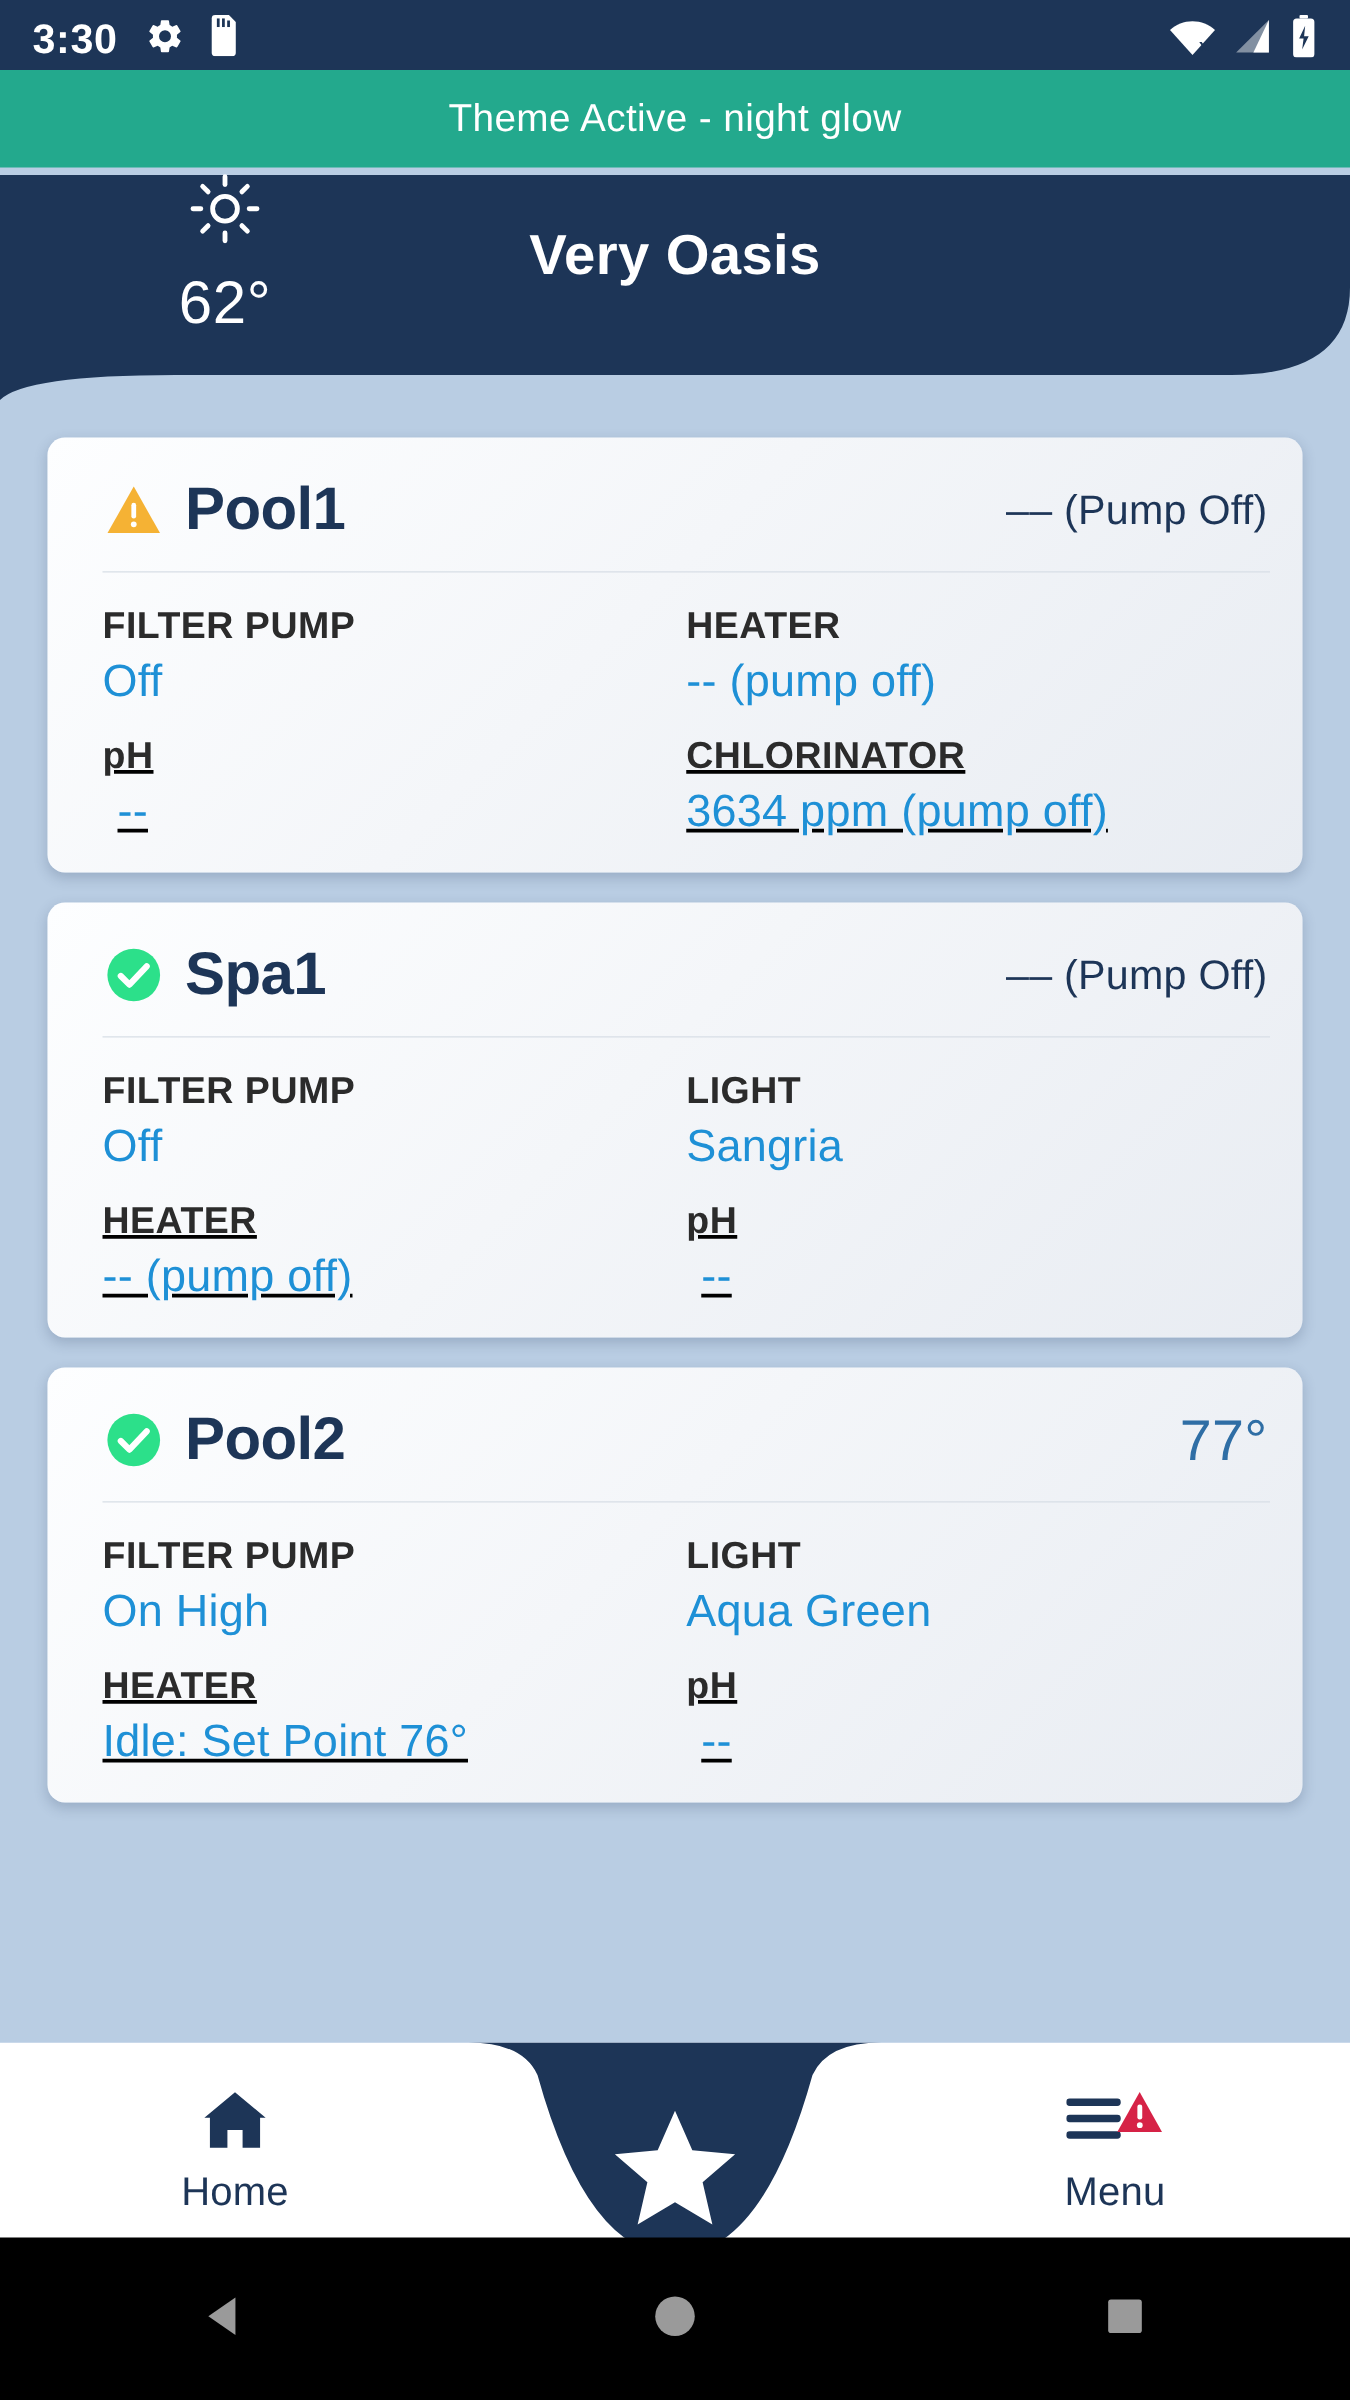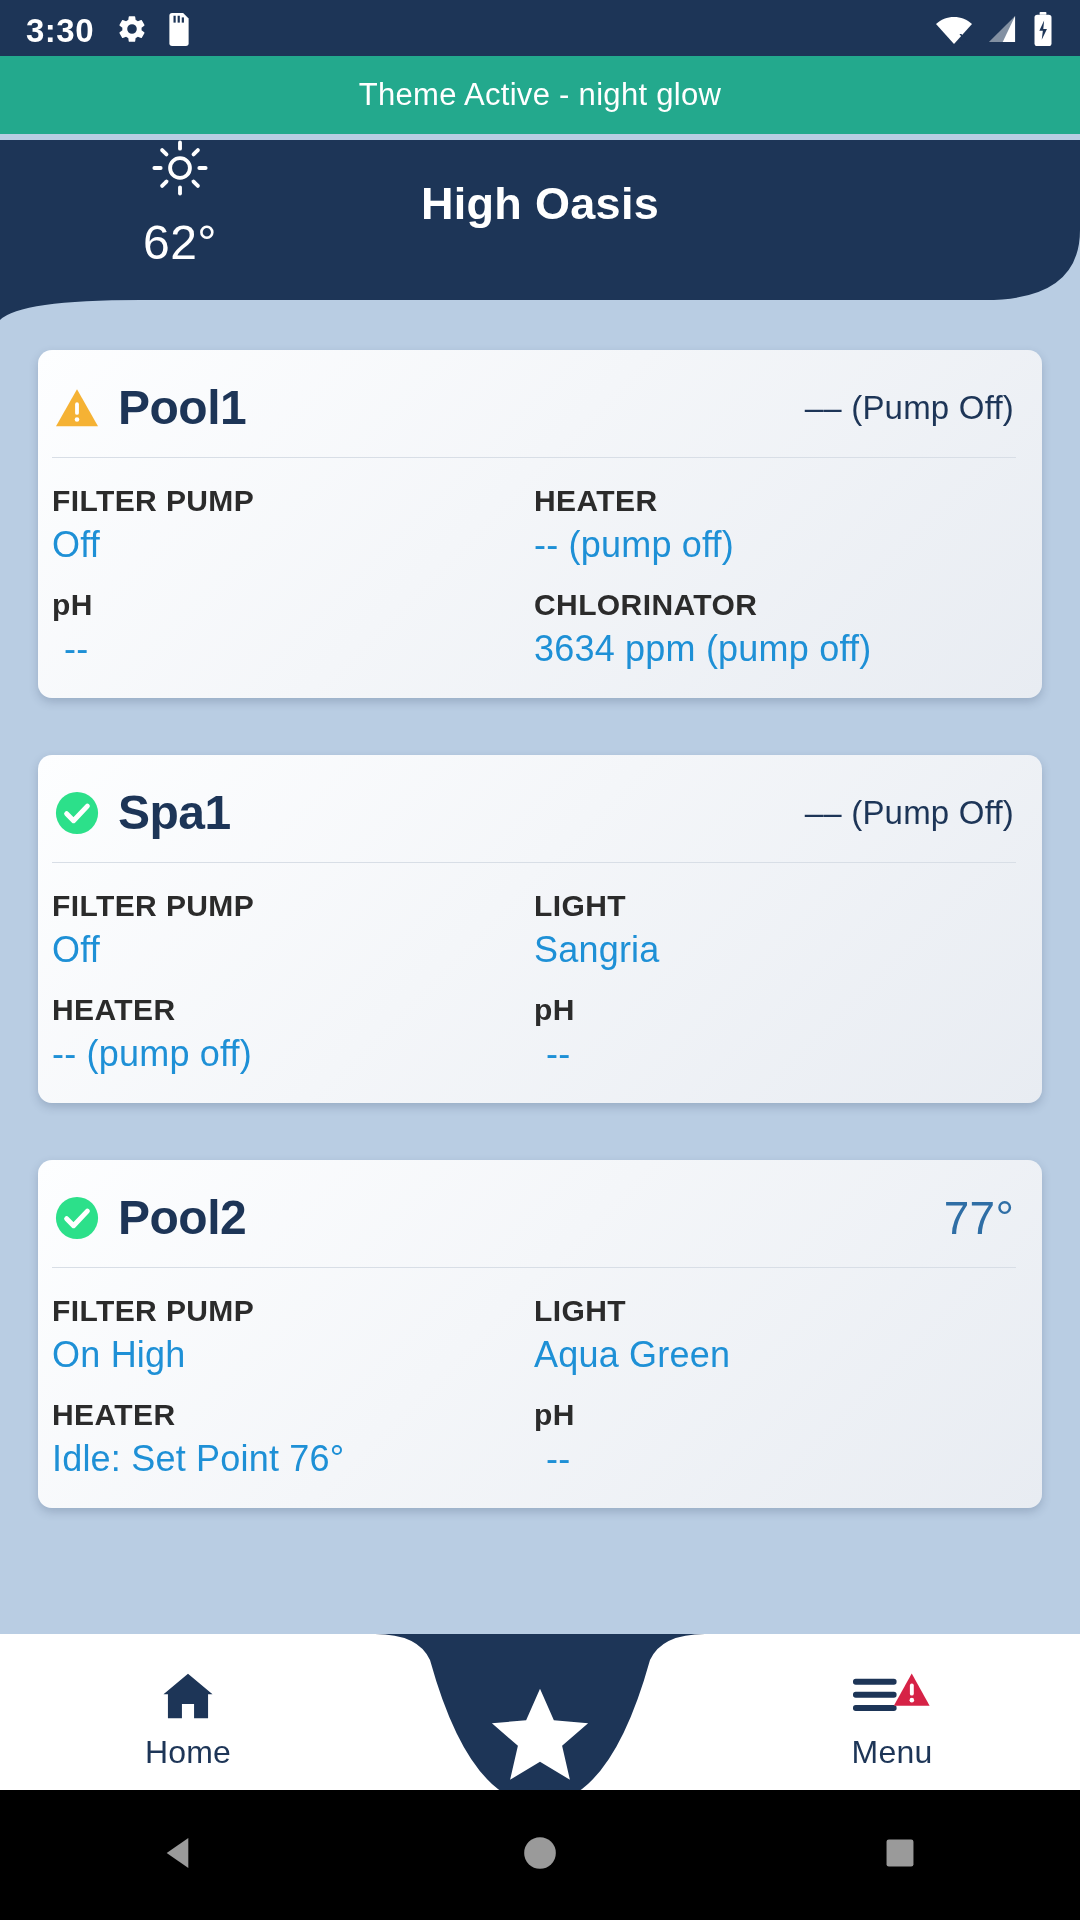--- a/index.html
+++ b/index.html
@@ -48,38 +48,38 @@
   
   .content {
     position:absolute; top:330px; left:0; width:1080px; height:1322px;
     padding:20px 38px 0 38px; overflow:hidden;
   }
   .card {
     position:relative;
     background:linear-gradient(135deg,#fdfeff 0%,#f4f6f9 45%,#e8ecf2 100%);
     border-radius:14px;
     box-shadow:0 4px 10px rgba(40,60,90,.22);
-    padding:26px 26px 28px 14px;
-    margin-bottom:57px;
+    padding:26px 26px 28px 44px;
+    margin-bottom:24px;
   }
   .card-head { display:flex; align-items:center; padding:4px 2px 22px 2px; }
   .card-title {
     font-size:48px; font-weight:700; color:#1d3557;
     letter-spacing:-.5px; margin-left:18px;
   }
   .card-status {
     margin-left:auto; font-size:33px; color:#1d3557; letter-spacing:.2px;
   }
   .card-temp {
     margin-left:auto; font-size:46px; color:#2f6ea5; letter-spacing:.2px;
   }
   .divider { height:1px; background:#d8dee6; margin:0 0 26px 0; }
   .rows { display:block; }
   .row { display:flex; margin-bottom:22px; }
-  .row:last-child { margin-bottom:0; }
+  .row:last-child { margin-bottom:0;text-decoration:underline; }
   .cell { width:50%; padding-right:10px; }
   .cell-label {
     font-size:30px; font-weight:700; color:#2b2b2b;
     letter-spacing:.4px; margin-bottom:6px;
   }
   .cell-value { font-size:36px; color:#1e90d6; letter-spacing:.2px; }
   .cell-value.dim { padding-left:12px; }
 
   
   .icon-warn { width:46px; height:42px; flex:0 0 auto; }
@@ -175,21 +175,21 @@
             <line x1="1.4" y1="12" x2="4" y2="12"></line>
             <line x1="20" y1="12" x2="22.6" y2="12"></line>
             <line x1="4.6" y1="4.6" x2="6.4" y2="6.4"></line>
             <line x1="17.6" y1="17.6" x2="19.4" y2="19.4"></line>
             <line x1="4.6" y1="19.4" x2="6.4" y2="17.6"></line>
             <line x1="17.6" y1="6.4" x2="19.4" y2="4.6"></line>
           </svg>
         </span>
         <span class="weather-temp">62°</span>
       </div>
-      <div class="app-title">High Oasis</div>
+      <div class="app-title">Very Oasis</div>
     </div>
   </div>
 
   <div class="content">
 
     <div class="card">
       <div class="card-head">
         <span class="icon-warn">
           <svg width="46" height="42" viewBox="0 0 24 22" fill="#f5b234">
             <path d="M12 1.2 L23 20.6 H1 Z" rx="2"></path>

